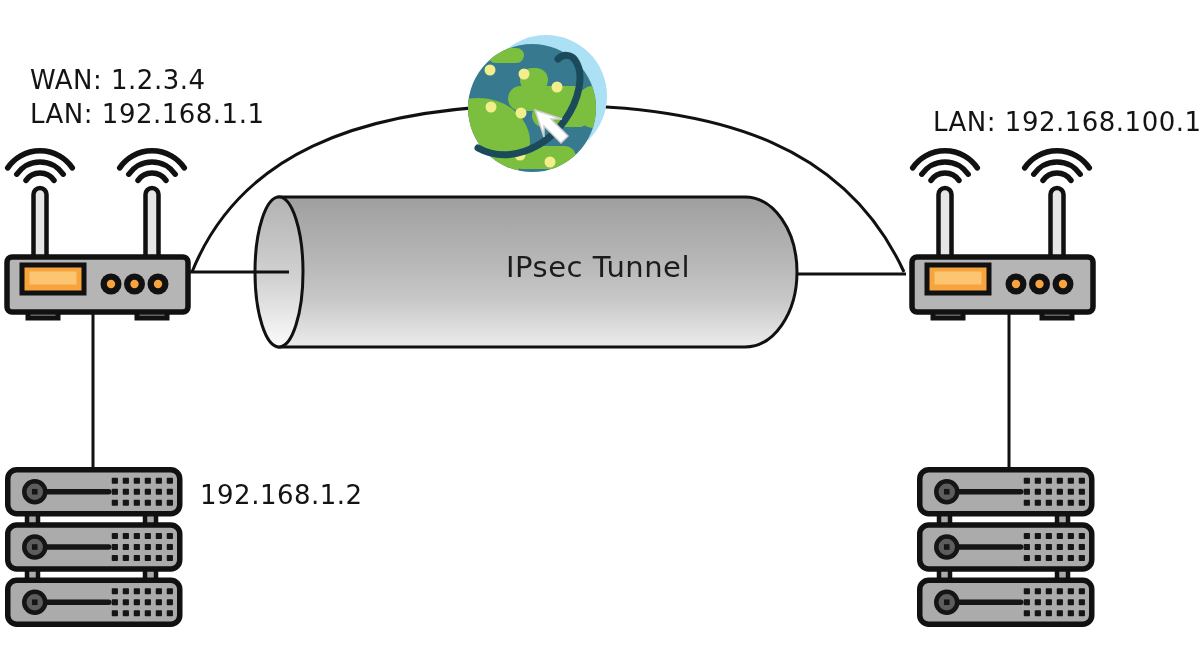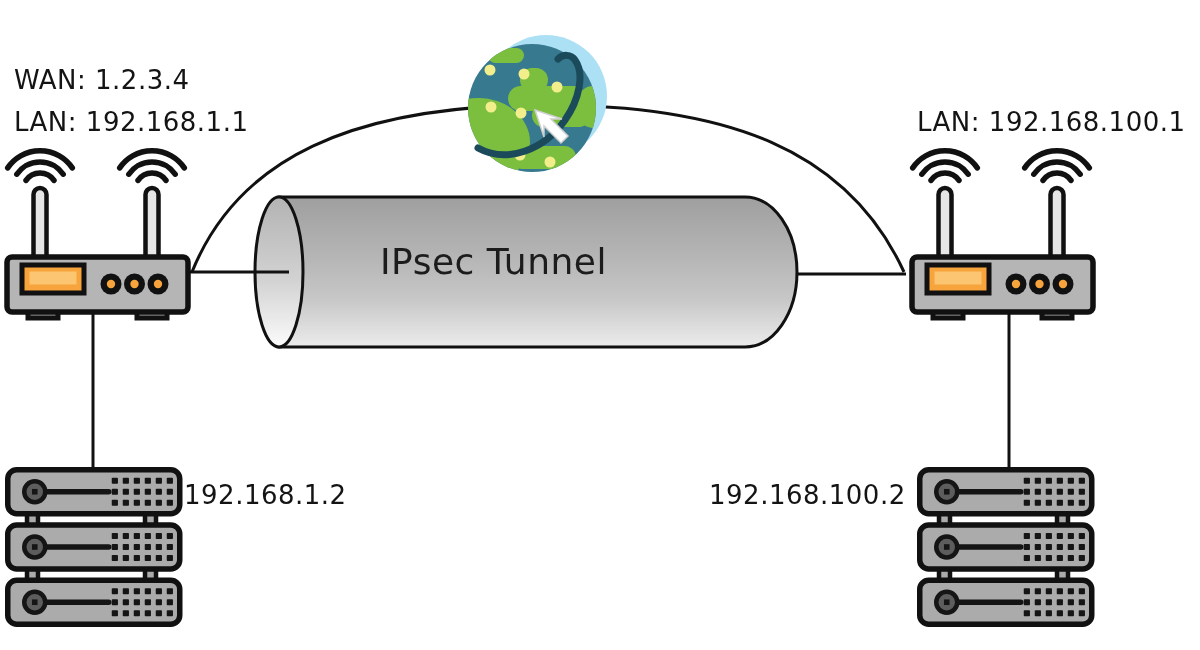--- a/index.html
+++ b/index.html
@@ -3,28 +3,28 @@
 <meta charset="utf-8">
 <style>
   html,body{margin:0;padding:0;background:#fff;}
   #canvas{
     position:relative;width:1200px;height:650px;background:#ffffff;
     overflow:hidden;font-family:"DejaVu Sans","Liberation Sans",sans-serif;
   }
   #canvas svg{position:absolute;display:block;}
   .lbl{
     position:absolute;color:#141414;font-size:26px;line-height:1.1;
-    white-space:nowrap;letter-spacing:0.5px;
+    white-space:nowrap;letter-spacing:0.5px;margin-left:16px;
   }
   #tunnel-label{
-    left:380px;top:242px;width:294px;text-align:left;
-    font-size:36px;color:#1c1c1c;letter-spacing:0.5px;
+    left:380px;top:252px;width:294px;text-align:right;
+    font-size:29px;color:#1c1c1c;letter-spacing:0.5px;
   }
   #left-wan-label{left:14px;top:66px;}
-  #left-lan-label{left:14px;top:108px;}
+  #left-lan-label{left:14px;top:100px;}
   #right-wan-label{left:917px;top:66px;}
   #right-lan-label{left:917px;top:108px;}
   #left-server-ip-label{left:184px;top:481px;}
   #right-server-ip-label{left:709px;top:481px;}
   #defs-svg{width:0;height:0;position:absolute;}
 </style>
 </head>
 <body>
 
 <div id="canvas">
@@ -163,15 +163,14 @@
   </svg>
   <svg style="left:917px;top:467px" width="180" height="160" viewBox="0 0 180 160">
     <use href="#g-server"></use>
   </svg>
 
   <div class="lbl" id="left-wan-label">WAN: 1.2.3.4</div>
   <div class="lbl" id="left-lan-label">LAN: 192.168.1.1</div>
   <div class="lbl" id="right-lan-label">LAN: 192.168.100.1</div>
   <div class="lbl" id="tunnel-label">IPsec Tunnel</div>
   <div class="lbl" id="left-server-ip-label">192.168.1.2</div>
-  <div class="lbl" id="right-server-ip-label">192.168.100.2</div>
 
 </div>
 
 </body></html>

